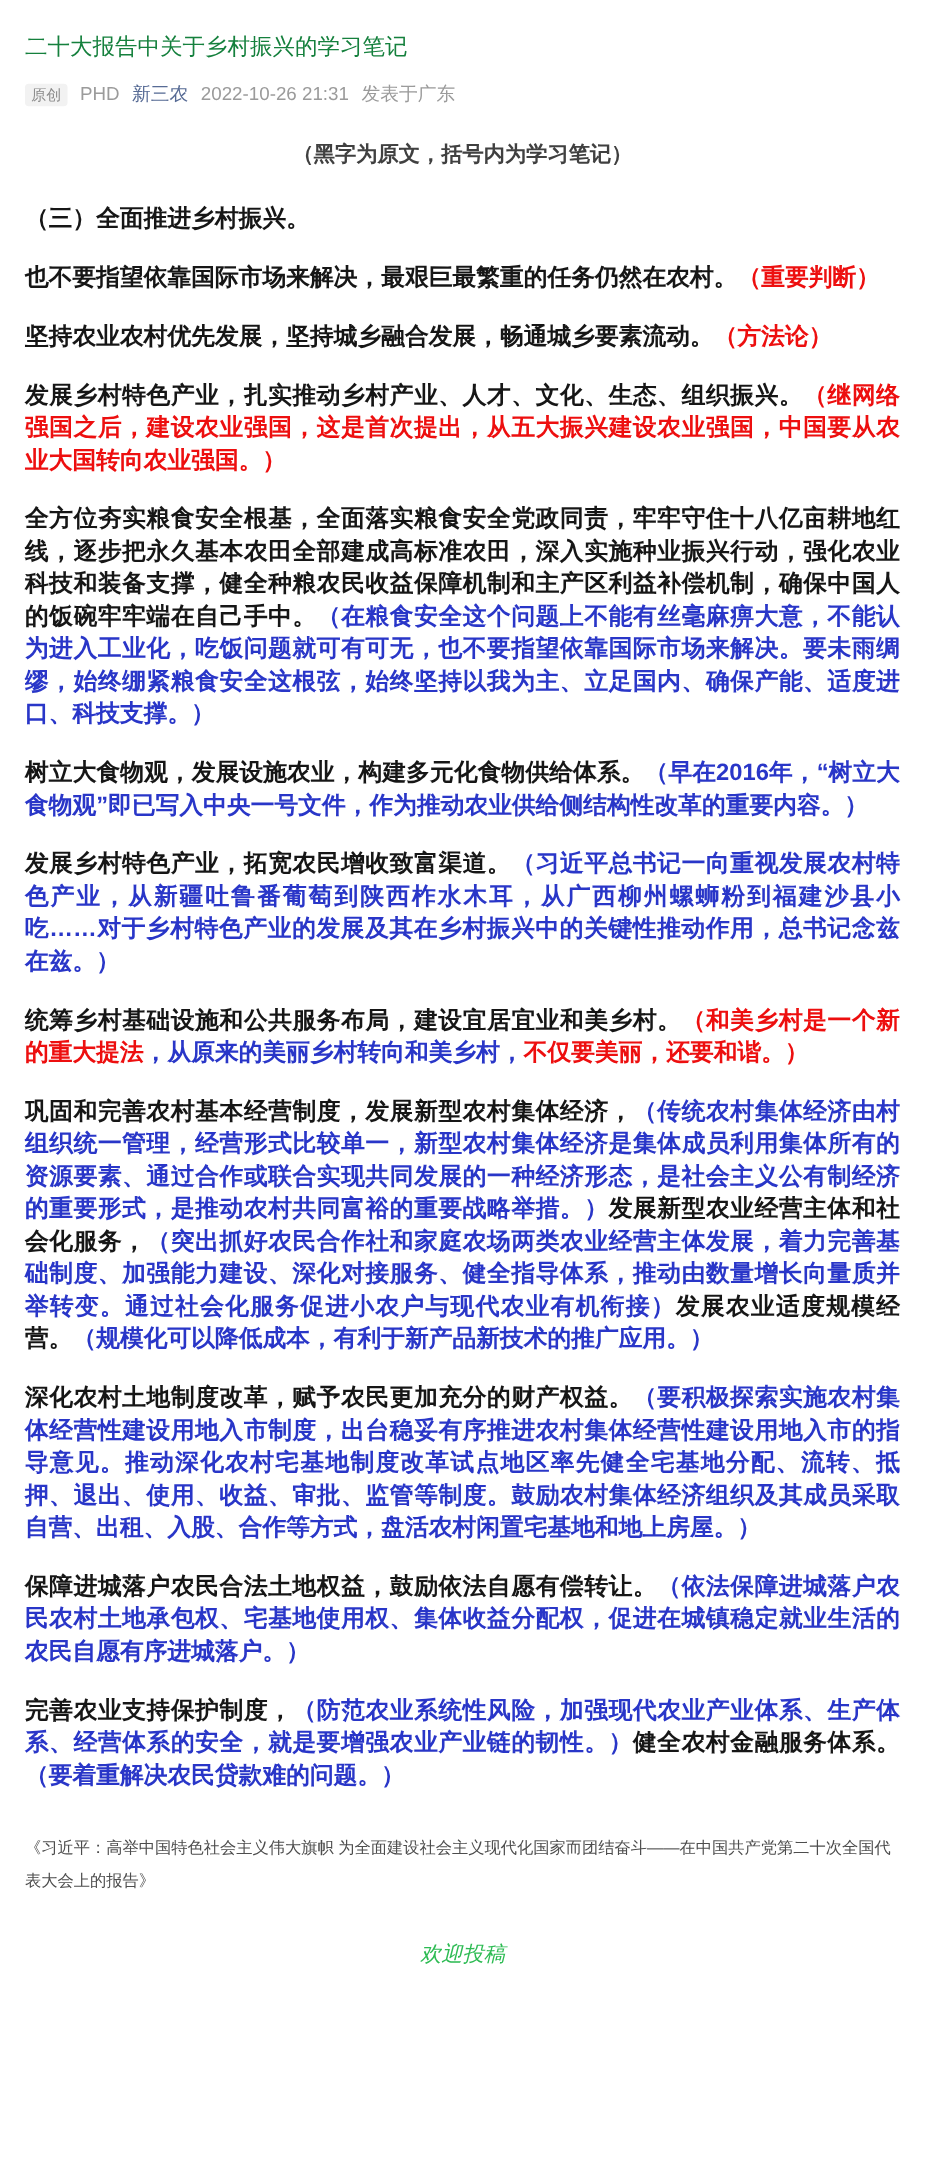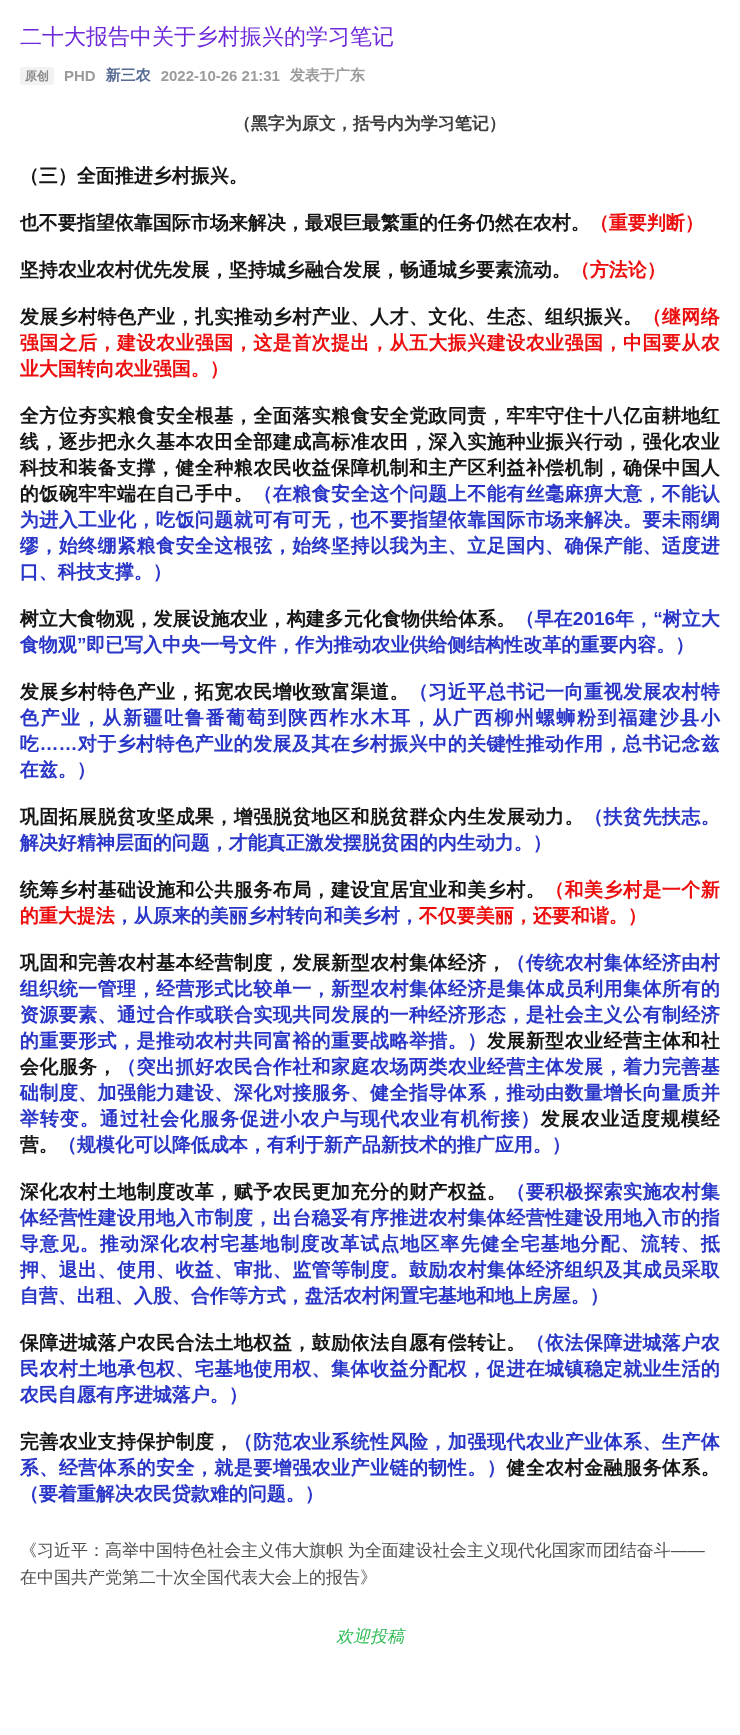--- a/index.html
+++ b/index.html
@@ -4,34 +4,33 @@
 <style>
   html,body{margin:0;padding:0;background:#ffffff;}
   body{
     width:740px;
     font-family:"Liberation Sans","DejaVu Sans",sans-serif;
     color:#161616;
   }
   .page{padding:16px 20px 30px 20px;}
 
   .title{
-    font-size:22px;
+    font-size:18px;
     font-weight:400;
-    color:#6d28d9;
+    color:#15803d;
     margin:6px 0 14px 0;
     line-height:30px;
   }
   .meta{
     display:flex;
     align-items:center;
     gap:10px;
     font-size:15px;
     color:#9b9b9b;
     margin-bottom:26px;
-    font-weight:bold;
   }
   .badge{
     background:#f2f2f2;
     color:#8a8a8a;
     font-size:12px;
     padding:2px 5px;
     border-radius:3px;
     line-height:14px;
   }
   .account{
@@ -51,21 +50,21 @@
     font-size:19px;
     font-weight:700;
     line-height:26px;
     margin:0 0 21px 0;
     text-align:justify;
   }
   .c-black{color:#161616;}
   .c-red{color:#ed0f0f;}
   .c-blue{color:#2936c8;}
   .ref{
-    font-size:17px;
+    font-size:13px;
     font-weight:400;
     color:#4d4d4d;
     line-height:27px;
     margin:30px 0 34px 0;
   }
   .footer-line{
     text-align:center;
     font-size:17px;
     margin:10px 0 0 0;
     font-style:italic;
@@ -100,21 +99,20 @@
   <p class="para"><span class="c-black">坚持农业农村优先发展，坚持城乡融合发展，畅通城乡要素流动。</span><span class="c-red">（方法论）</span></p>
 
   <p class="para"><span class="c-black">发展乡村特色产业，扎实推动乡村产业、人才、文化、生态、组织振兴。</span><span class="c-red">（继网络强国之后，建设农业强国，这是首次提出，从五大振兴建设农业强国，中国要从农业大国转向农业强国。）</span></p>
 
   <p class="para"><span class="c-black">全方位夯实粮食安全根基，全面落实粮食安全党政同责，牢牢守住十八亿亩耕地红线，逐步把永久基本农田全部建成高标准农田，深入实施种业振兴行动，强化农业科技和装备支撑，健全种粮农民收益保障机制和主产区利益补偿机制，确保中国人的饭碗牢牢端在自己手中。</span><span class="c-blue">（在粮食安全这个问题上不能有丝毫麻痹大意，不能认为进入工业化，吃饭问题就可有可无，也不要指望依靠国际市场来解决。要未雨绸缪，始终绷紧粮食安全这根弦，始终坚持以我为主、立足国内、确保产能、适度进口、科技支撑。）</span></p>
 
   <p class="para"><span class="c-black">树立大食物观，发展设施农业，构建多元化食物供给体系。</span><span class="c-blue">（早在2016年，“树立大食物观”即已写入中央一号文件，作为推动农业供给侧结构性改革的重要内容。）</span></p>
 
   <p class="para"><span class="c-black">发展乡村特色产业，拓宽农民增收致富渠道。</span><span class="c-blue">（习近平总书记一向重视发展农村特色产业，从新疆吐鲁番葡萄到陕西柞水木耳，从广西柳州螺蛳粉到福建沙县小吃……对于乡村特色产业的发展及其在乡村振兴中的关键性推动作用，总书记念兹在兹。）</span></p>
 
-  <p class="para"><span class="c-black">巩固拓展脱贫攻坚成果，增强脱贫地区和脱贫群众内生发展动力。</span><span class="c-blue">（扶贫先扶志。解决好精神层面的问题，才能真正激发摆脱贫困的内生动力。）</span></p>
 
   <p class="para"><span class="c-black">统筹乡村基础设施和公共服务布局，建设宜居宜业和美乡村。</span><span class="c-red">（和美乡村是一个新的重大提法</span><span class="c-blue">，从原来的美丽乡村转向和美乡村，</span><span class="c-red">不仅要美丽，还要和谐。）</span></p>
 
   <p class="para"><span class="c-black">巩固和完善农村基本经营制度，发展新型农村集体经济，</span><span class="c-blue">（传统农村集体经济由村组织统一管理，经营形式比较单一，新型农村集体经济是集体成员利用集体所有的资源要素、通过合作或联合实现共同发展的一种经济形态，是社会主义公有制经济的重要形式，是推动农村共同富裕的重要战略举措。）</span><span class="c-black">发展新型农业经营主体和社会化服务，</span><span class="c-blue">（突出抓好农民合作社和家庭农场两类农业经营主体发展，着力完善基础制度、加强能力建设、深化对接服务、健全指导体系，推动由数量增长向量质并举转变。通过社会化服务促进小农户与现代农业有机衔接）</span><span class="c-black">发展农业适度规模经营。</span><span class="c-blue">（规模化可以降低成本，有利于新产品新技术的推广应用。）</span></p>
 
   <p class="para"><span class="c-black">深化农村土地制度改革，赋予农民更加充分的财产权益。</span><span class="c-blue">（要积极探索实施农村集体经营性建设用地入市制度，出台稳妥有序推进农村集体经营性建设用地入市的指导意见。推动深化农村宅基地制度改革试点地区率先健全宅基地分配、流转、抵押、退出、使用、收益、审批、监管等制度。鼓励农村集体经济组织及其成员采取自营、出租、入股、合作等方式，盘活农村闲置宅基地和地上房屋。）</span></p>
 
   <p class="para"><span class="c-black">保障进城落户农民合法土地权益，鼓励依法自愿有偿转让。</span><span class="c-blue">（依法保障进城落户农民农村土地承包权、宅基地使用权、集体收益分配权，促进在城镇稳定就业生活的农民自愿有序进城落户。）</span></p>
 
   <p class="para"><span class="c-black">完善农业支持保护制度，</span><span class="c-blue">（防范农业系统性风险，加强现代农业产业体系、生产体系、经营体系的安全，就是要增强农业产业链的韧性。）</span><span class="c-black">健全农村金融服务体系。</span><span class="c-blue">（要着重解决农民贷款难的问题。）</span></p>

